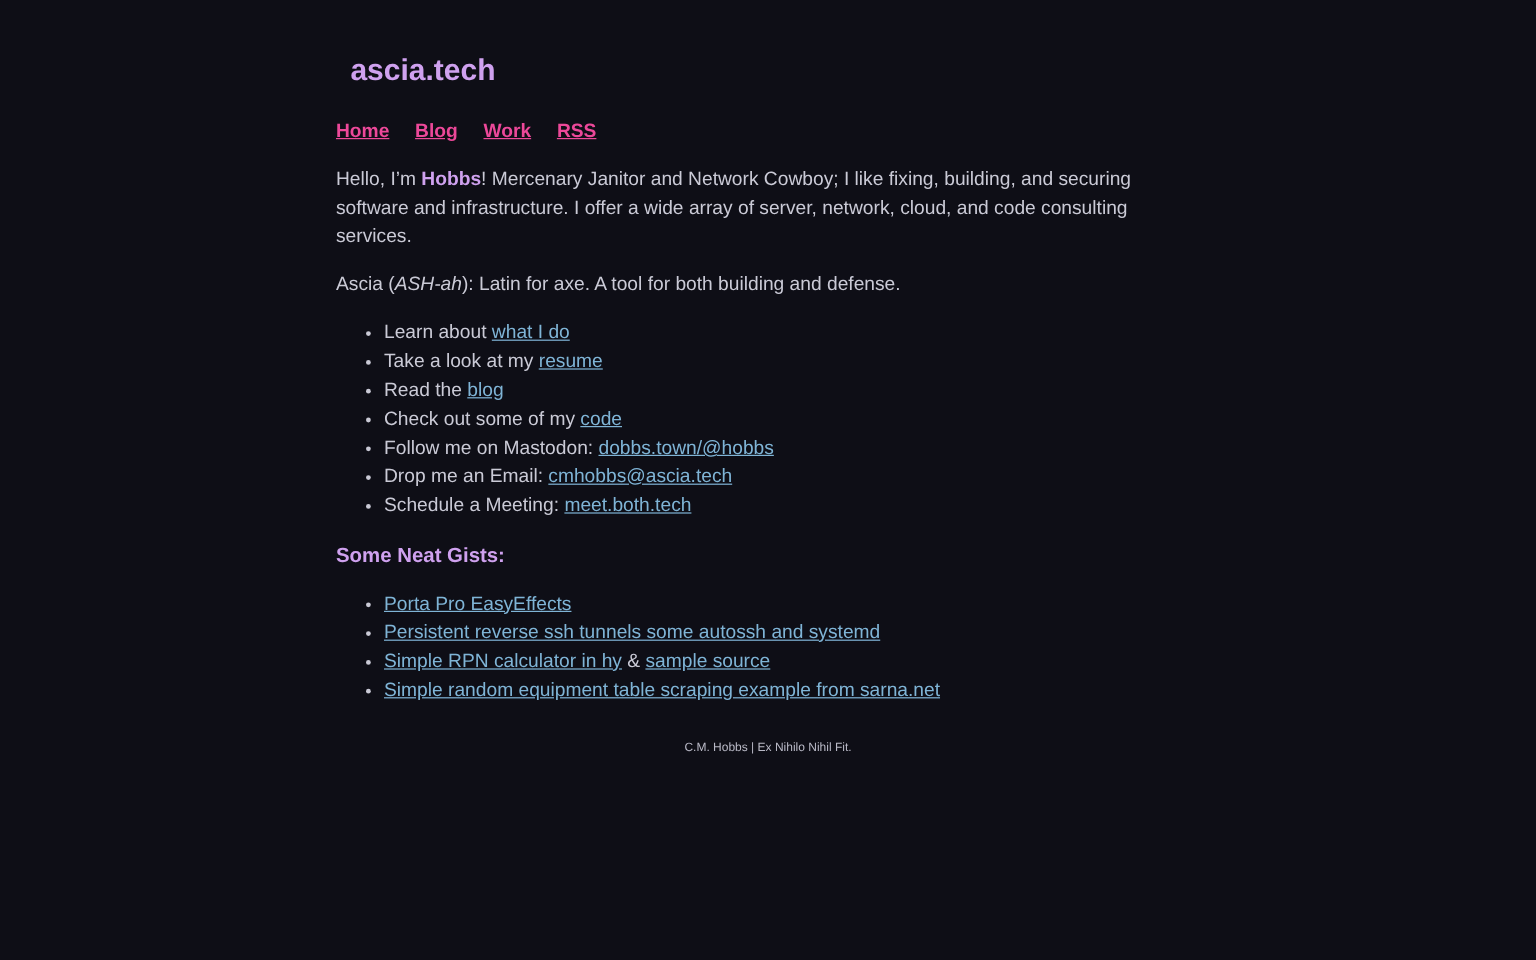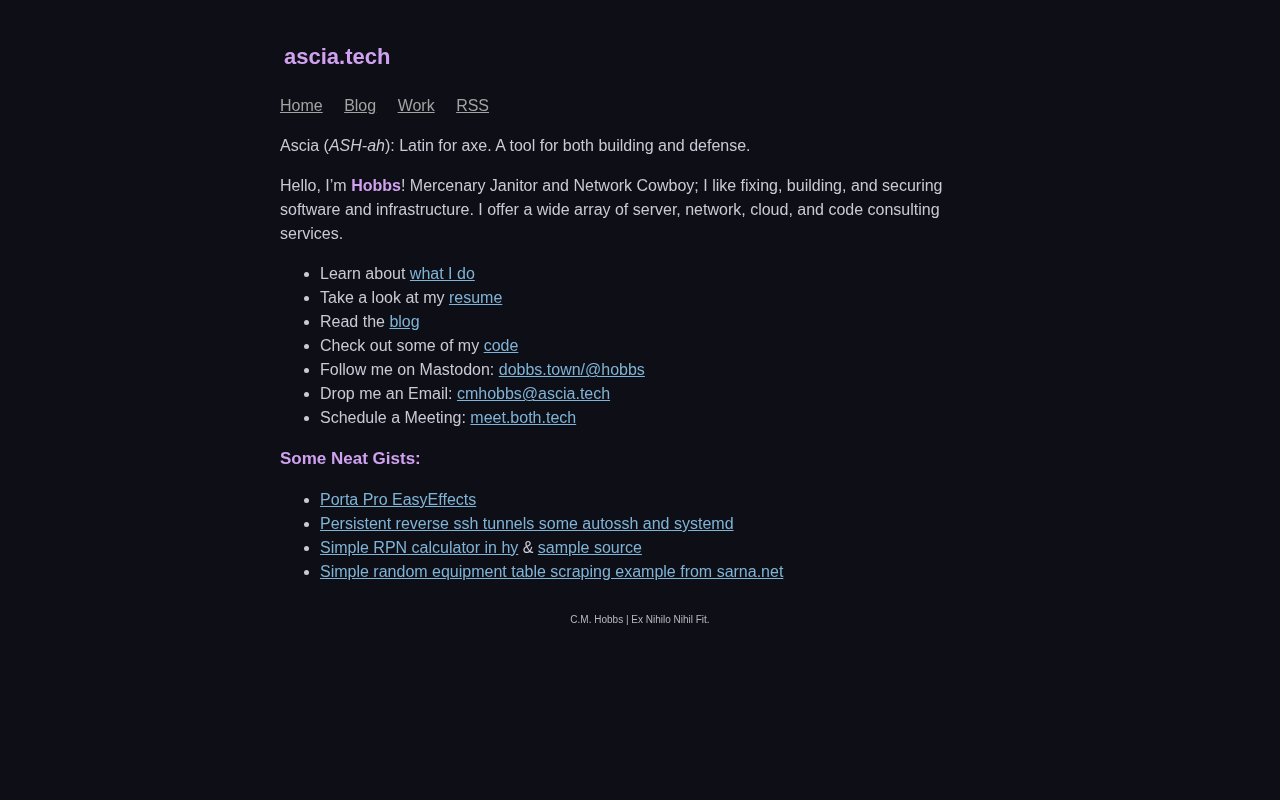--- a/index.html
+++ b/index.html
@@ -11,31 +11,32 @@
     font-size: 16px;
     line-height: 1.5;
   }
   body { width: 1280px; height: 800px; box-sizing: border-box; }
   .container {
     max-width: 720px;
     margin: 0 auto;
     padding-top: 44px;
   }
   h1.site-title {
-    font-size: 22px;
+    font-size: 25px;
     font-weight: bold;
     color: #cfa1ef;
-    margin: 0 0 24px 4px;
+    margin: 0 0 24px 12px;
     line-height: 1.2;
   }
   nav.main-nav { margin: 0 0 16px 0; }
   nav.main-nav a {
-    color: #a3a3a3;
+    color: #ec4899;
     text-decoration: underline;
     margin-right: 17px;
+    font-weight: bold;
   }
   nav.main-nav a:last-child { margin-right: 11px; }
   p { margin: 16px 0; }
   a { color: #7fb4d6; text-decoration: underline; }
   .highlight-name { font-weight: bold; color: #cfa1ef; }
   h3.section-heading {
     font-size: 17px;
     font-weight: bold;
     color: #cfa1ef;
     margin: 16px 0;
@@ -56,23 +57,23 @@
 
   <h1 class="site-title">ascia.tech</h1>
 
   <nav class="main-nav">
     <a href="#">Home</a>
     <a href="#">Blog</a>
     <a href="#">Work</a>
     <a href="#">RSS</a>
   </nav>
 
+  <p><span>Hello, I’m </span><span class="highlight-name">Hobbs</span><span>! Mercenary Janitor and Network Cowboy; I like fixing, building, and securing software and infrastructure. I offer a wide array of server, network, cloud, and code consulting services.</span></p>
+
   <p><span>Ascia (</span><em>ASH-ah</em><span>): Latin for axe. A tool for both building and defense.</span></p>
-
-  <p><span>Hello, I’m </span><span class="highlight-name">Hobbs</span><span>! Mercenary Janitor and Network Cowboy; I like fixing, building, and securing software and infrastructure. I offer a wide array of server, network, cloud, and code consulting services.</span></p>
 
 
   <ul>
     <li><span>Learn about </span><a href="#">what I do</a></li>
     <li><span>Take a look at my </span><a href="#">resume</a></li>
     <li><span>Read the </span><a href="#">blog</a></li>
     <li><span>Check out some of my </span><a href="#">code</a></li>
     <li><span>Follow me on Mastodon: </span><a href="#">dobbs.town/@hobbs</a></li>
     <li><span>Drop me an Email: </span><a href="#">cmhobbs@ascia.tech</a></li>
     <li><span>Schedule a Meeting: </span><a href="#">meet.both.tech</a></li>

